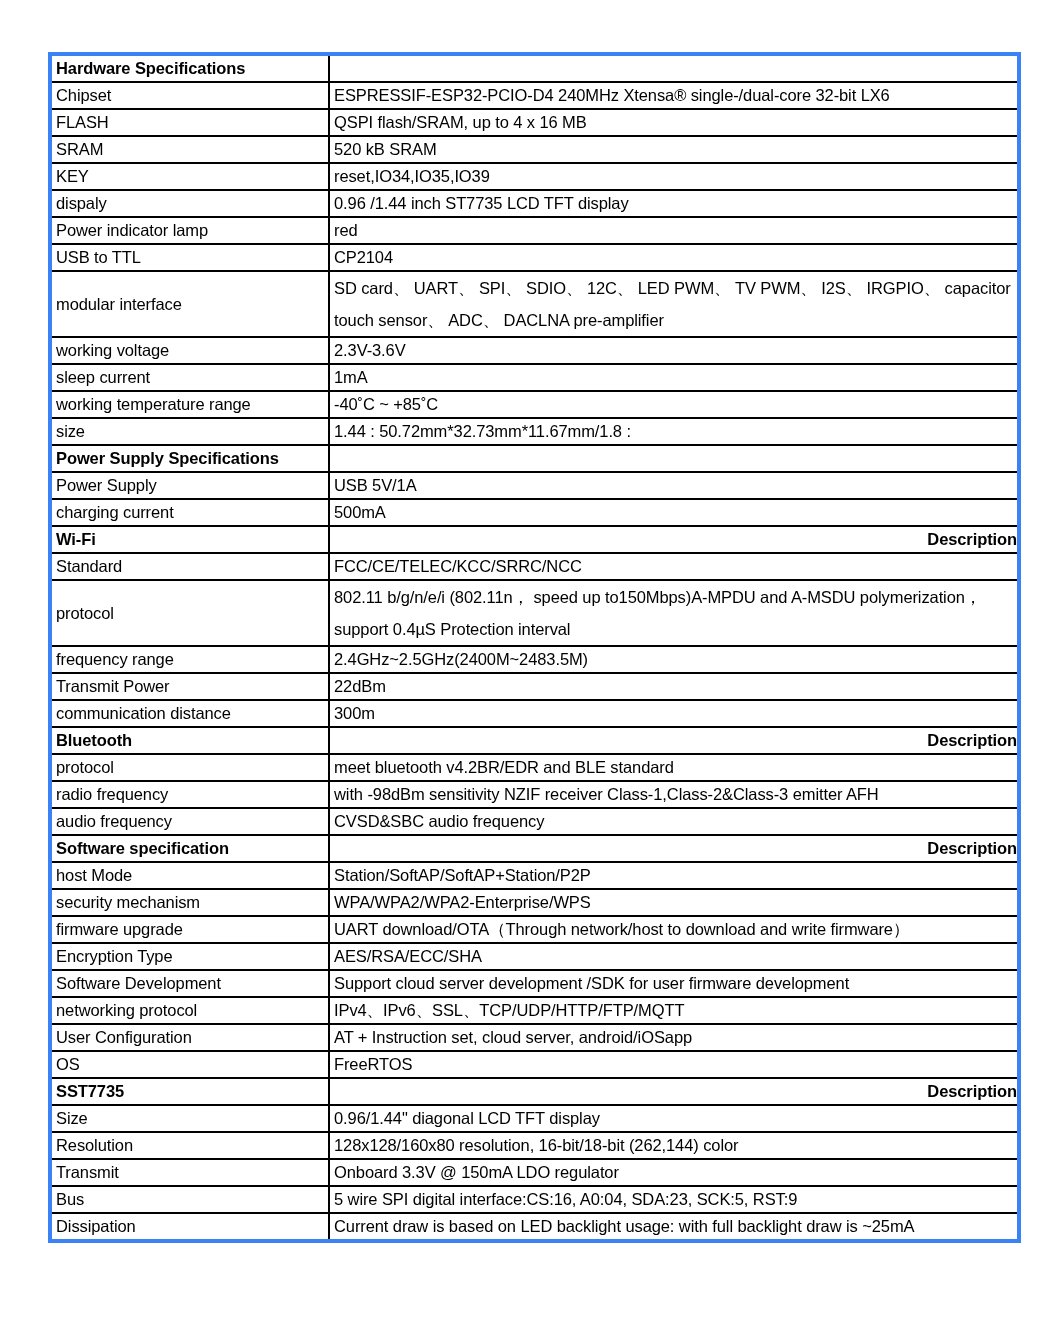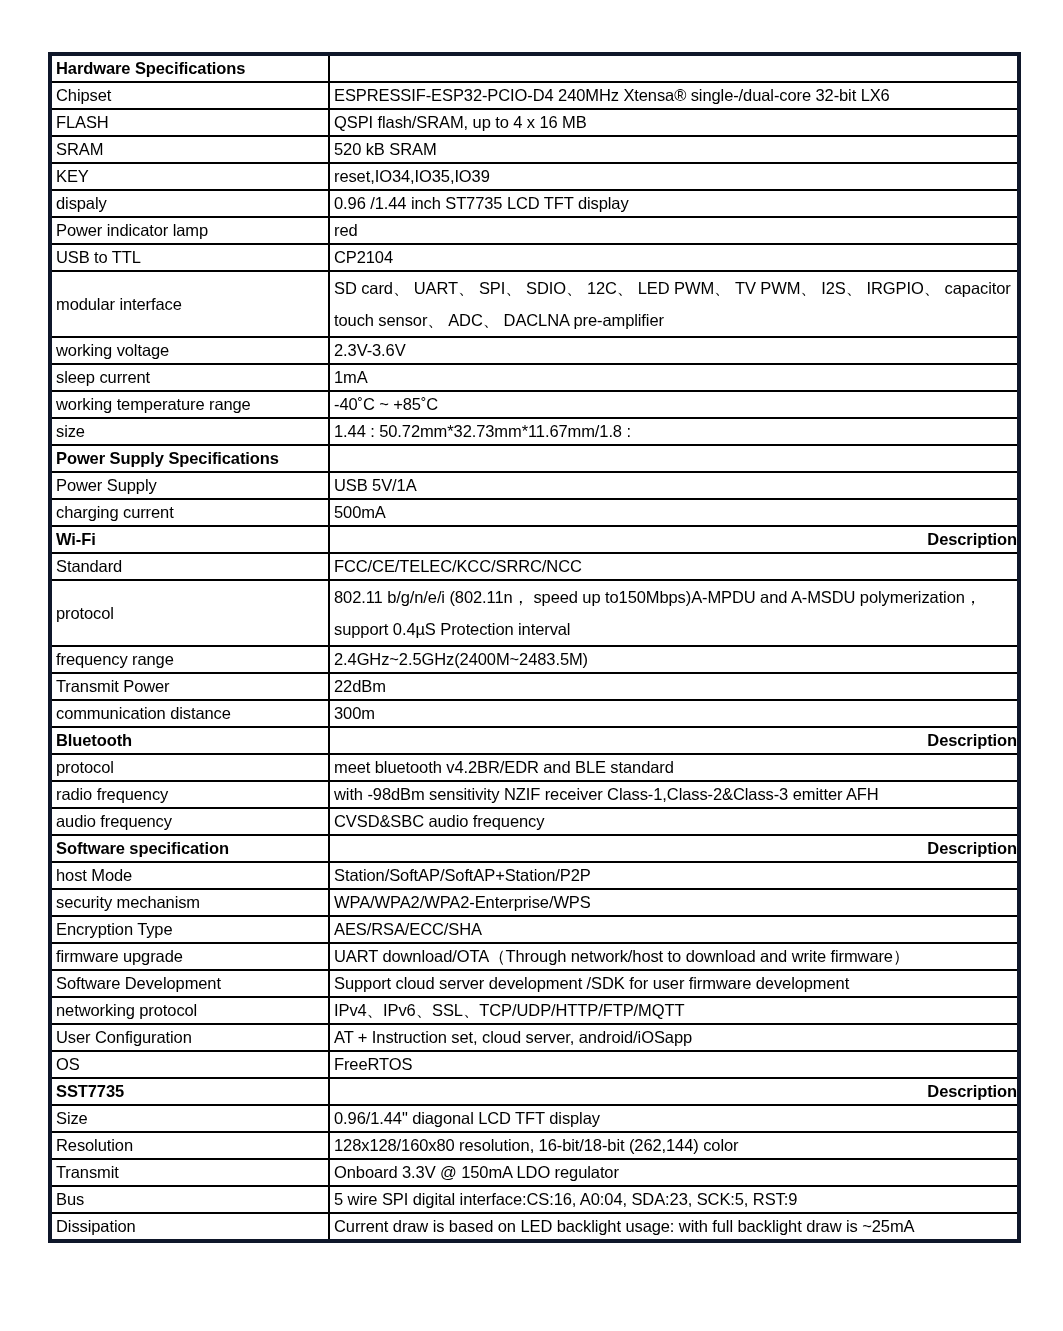--- a/index.html
+++ b/index.html
@@ -14,21 +14,21 @@
       overflow: hidden;
       font-family: "Liberation Sans", "DejaVu Sans", sans-serif;
       color: #000000;
     }
     .spec-table {
       position: absolute;
       left: 48px;
       top: 52px;
       width: 973px;
       border-collapse: collapse;
-      border: 4px solid #0f172a;
+      border: 4px solid #3b82f6;
       table-layout: fixed;
       box-sizing: border-box;
     }
     .spec-table col.c-label { width: 279px; }
     .spec-table col.c-value { width: 690px; }
     .spec-table td {
       border: 2px solid #000000;
       padding: 0 0 0 4px;
       height: 23px;
       font-size: 16.5px;
@@ -177,26 +177,26 @@
       </tr>
       <tr>
         <td class="label">host Mode</td>
         <td class="value">Station/SoftAP/SoftAP+Station/P2P</td>
       </tr>
       <tr>
         <td class="label">security mechanism</td>
         <td class="value">WPA/WPA2/WPA2-Enterprise/WPS</td>
       </tr>
       <tr>
+        <td class="label">firmware upgrade</td>
+        <td class="value">UART download/OTA（Through network/host to download and write firmware）</td>
+      </tr>
+      <tr>
         <td class="label">Encryption Type</td>
         <td class="value">AES/RSA/ECC/SHA</td>
-      </tr>
-      <tr>
-        <td class="label">firmware upgrade</td>
-        <td class="value">UART download/OTA（Through network/host to download and write firmware）</td>
       </tr>
       <tr>
         <td class="label">Software Development</td>
         <td class="value">Support cloud server development /SDK for user firmware development</td>
       </tr>
       <tr>
         <td class="label">networking protocol</td>
         <td class="value">IPv4、IPv6、SSL、TCP/UDP/HTTP/FTP/MQTT</td>
       </tr>
       <tr>

